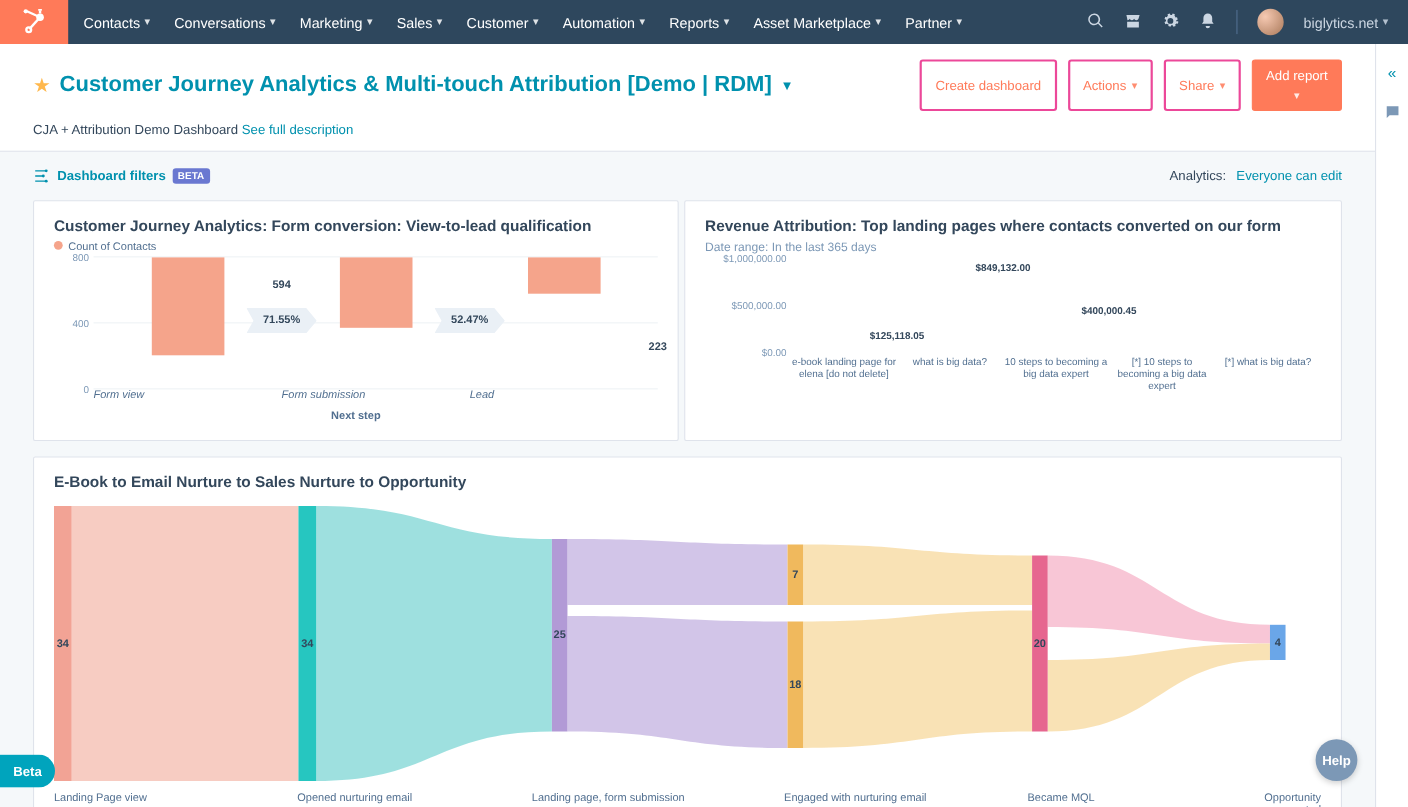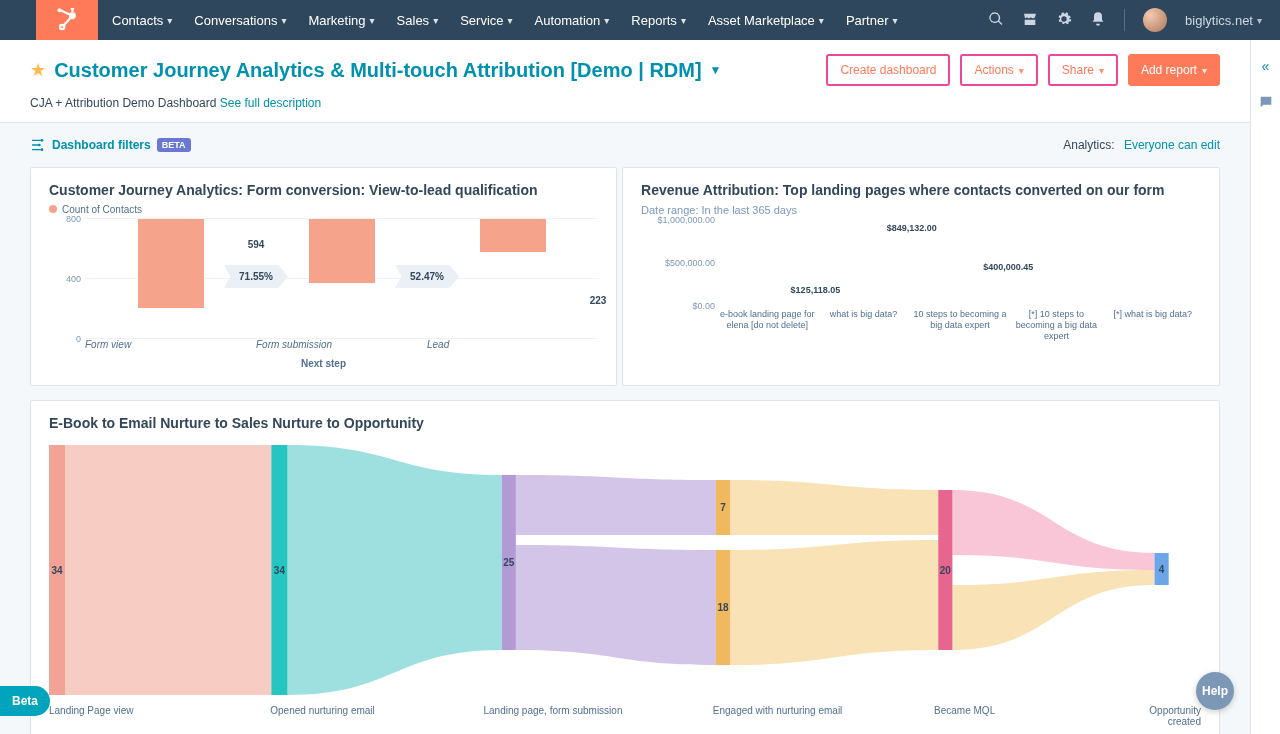--- a/index.html
+++ b/index.html
@@ -1,18 +1,18 @@
 <!DOCTYPE html>
 <html><head>
 <meta charset="utf-8">
 <style>
   * { box-sizing: border-box; margin: 0; padding: 0; font-family: -apple-system, BlinkMacSystemFont, "Segoe UI", Helvetica, Arial, sans-serif; }
   body { background: #f5f8fa; color: #33475b; min-width: 1280px; }
   
-  .topnav { display: flex; align-items: center; background: #2e475d; height: 40px; color: #fff; font-size: 13px; position: relative; padding-left: 36px; }
+  .topnav { display: flex; align-items: center; background: #2e475d; height: 40px; color: #fff; font-size: 13px; position: relative; }
   .logo-box { background: #ff7a59; height: 40px; width: 62px; display: flex; align-items: center; justify-content: center; }
   .logo-box svg { width: 26px; height: 26px; }
   .topnav-menu { display: flex; padding-left: 14px; gap: 22px; }
   .topnav-item { display: flex; align-items: center; gap: 4px; cursor: pointer; }
   .topnav-right { margin-left: auto; display: flex; align-items: center; gap: 18px; padding-right: 18px; color: #cbd6e2; }
   .topnav-right .icon { cursor: pointer; }
   .avatar { width: 24px; height: 24px; border-radius: 50%; background: radial-gradient(circle at 30% 30%, #f6c9b2, #a87859); }
   .divider-v { width: 1px; height: 22px; background: #516f90; }
   .chevron { font-size: 10px; opacity: .85; }
 
@@ -21,21 +21,21 @@
 
   
   .header { background: #fff; border-bottom: 1px solid #dfe3eb; padding: 14px 30px 12px; display: flex; flex-direction: column; gap: 10px; margin-right: 30px; }
   .header-row { display: flex; align-items: center; }
   .star { color: #ffb84d; font-size: 18px; margin-right: 8px; }
   .page-title { color: #0091ae; font-size: 20px; font-weight: 600; }
   .title-dd { color: #0091ae; font-size: 12px; margin-left: 8px; cursor: pointer; }
   .header-actions { margin-left: auto; display: flex; gap: 10px; }
   .btn { border-radius: 3px; font-size: 12px; padding: 7px 12px; cursor: pointer; display: inline-flex; align-items: center; gap: 5px; }
   .btn-outline { background: #fff; color: #ff7a59; border: 2px solid #ec4899; }
-  .btn-primary { background: #ff7a59; color: #fff; border: 1px solid #ff7a59; }
+  .btn-primary { background: #ff7a59; color: #fff; border: 1px solid #ff7a59; flex-direction: column; }
   .subtitle { font-size: 12px; color: #33475b; }
   .link { color: #0091ae; cursor: pointer; }
 
   
   .toolbar { display: flex; align-items: center; padding: 14px 30px; margin-right: 30px; font-size: 12px; }
   .filter-label { color: #0091ae; font-weight: 600; display: flex; align-items: center; gap: 6px; cursor: pointer; }
   .badge { background: #6a78d1; color: #fff; border-radius: 3px; font-size: 9px; font-weight: 700; padding: 2px 5px; }
   .assign-area { margin-left: auto; color: #33475b; }
   .assign-area .link { margin-left: 6px; font-weight: 500; }
 
@@ -106,21 +106,21 @@
       </span>
       <span class="topnav-item">
         <span>Marketing</span>
         <span class="chevron">▾</span>
       </span>
       <span class="topnav-item">
         <span>Sales</span>
         <span class="chevron">▾</span>
       </span>
       <span class="topnav-item">
-        <span>Service</span>
+        <span>Customer</span>
         <span class="chevron">▾</span>
       </span>
       <span class="topnav-item">
         <span>Automation</span>
         <span class="chevron">▾</span>
       </span>
       <span class="topnav-item">
         <span>Reports</span>
         <span class="chevron">▾</span>
       </span>

